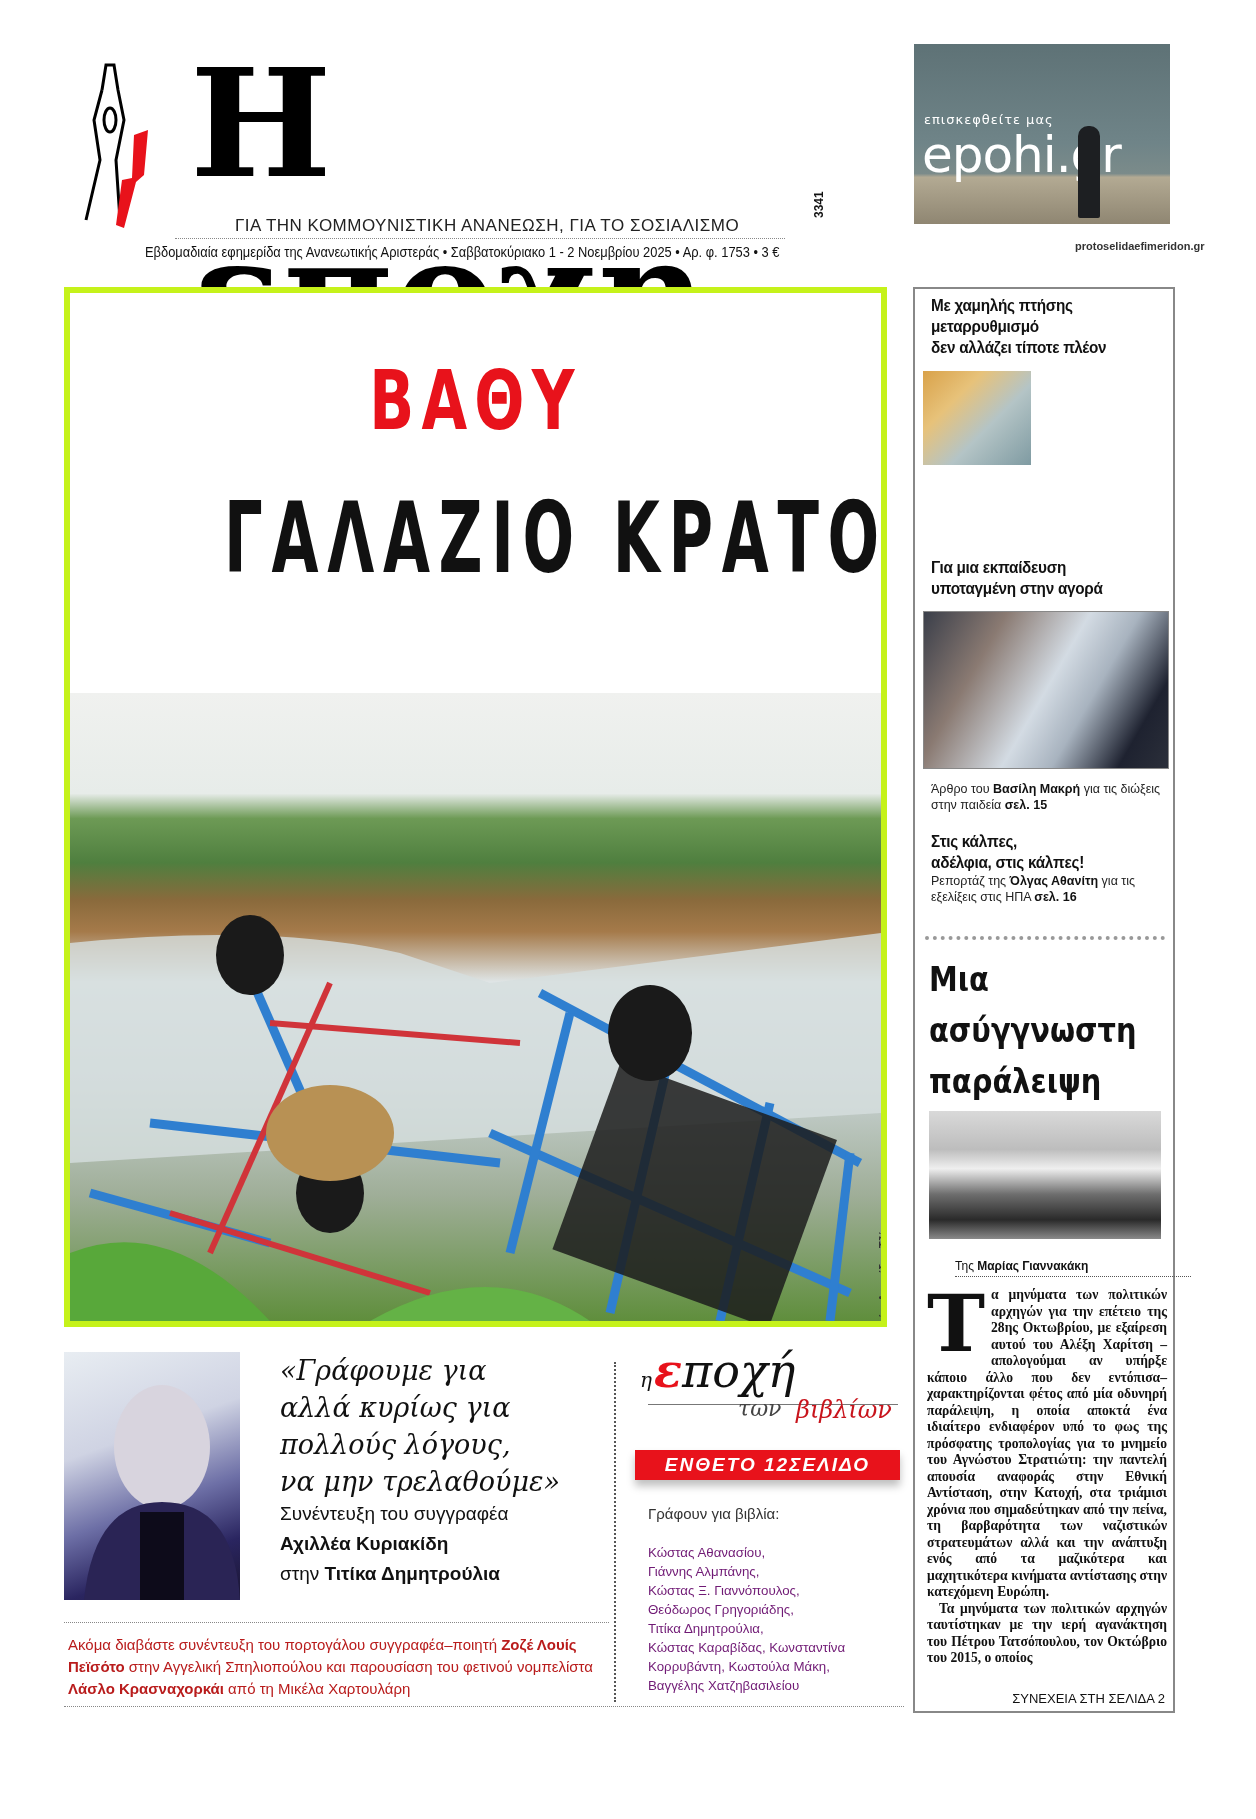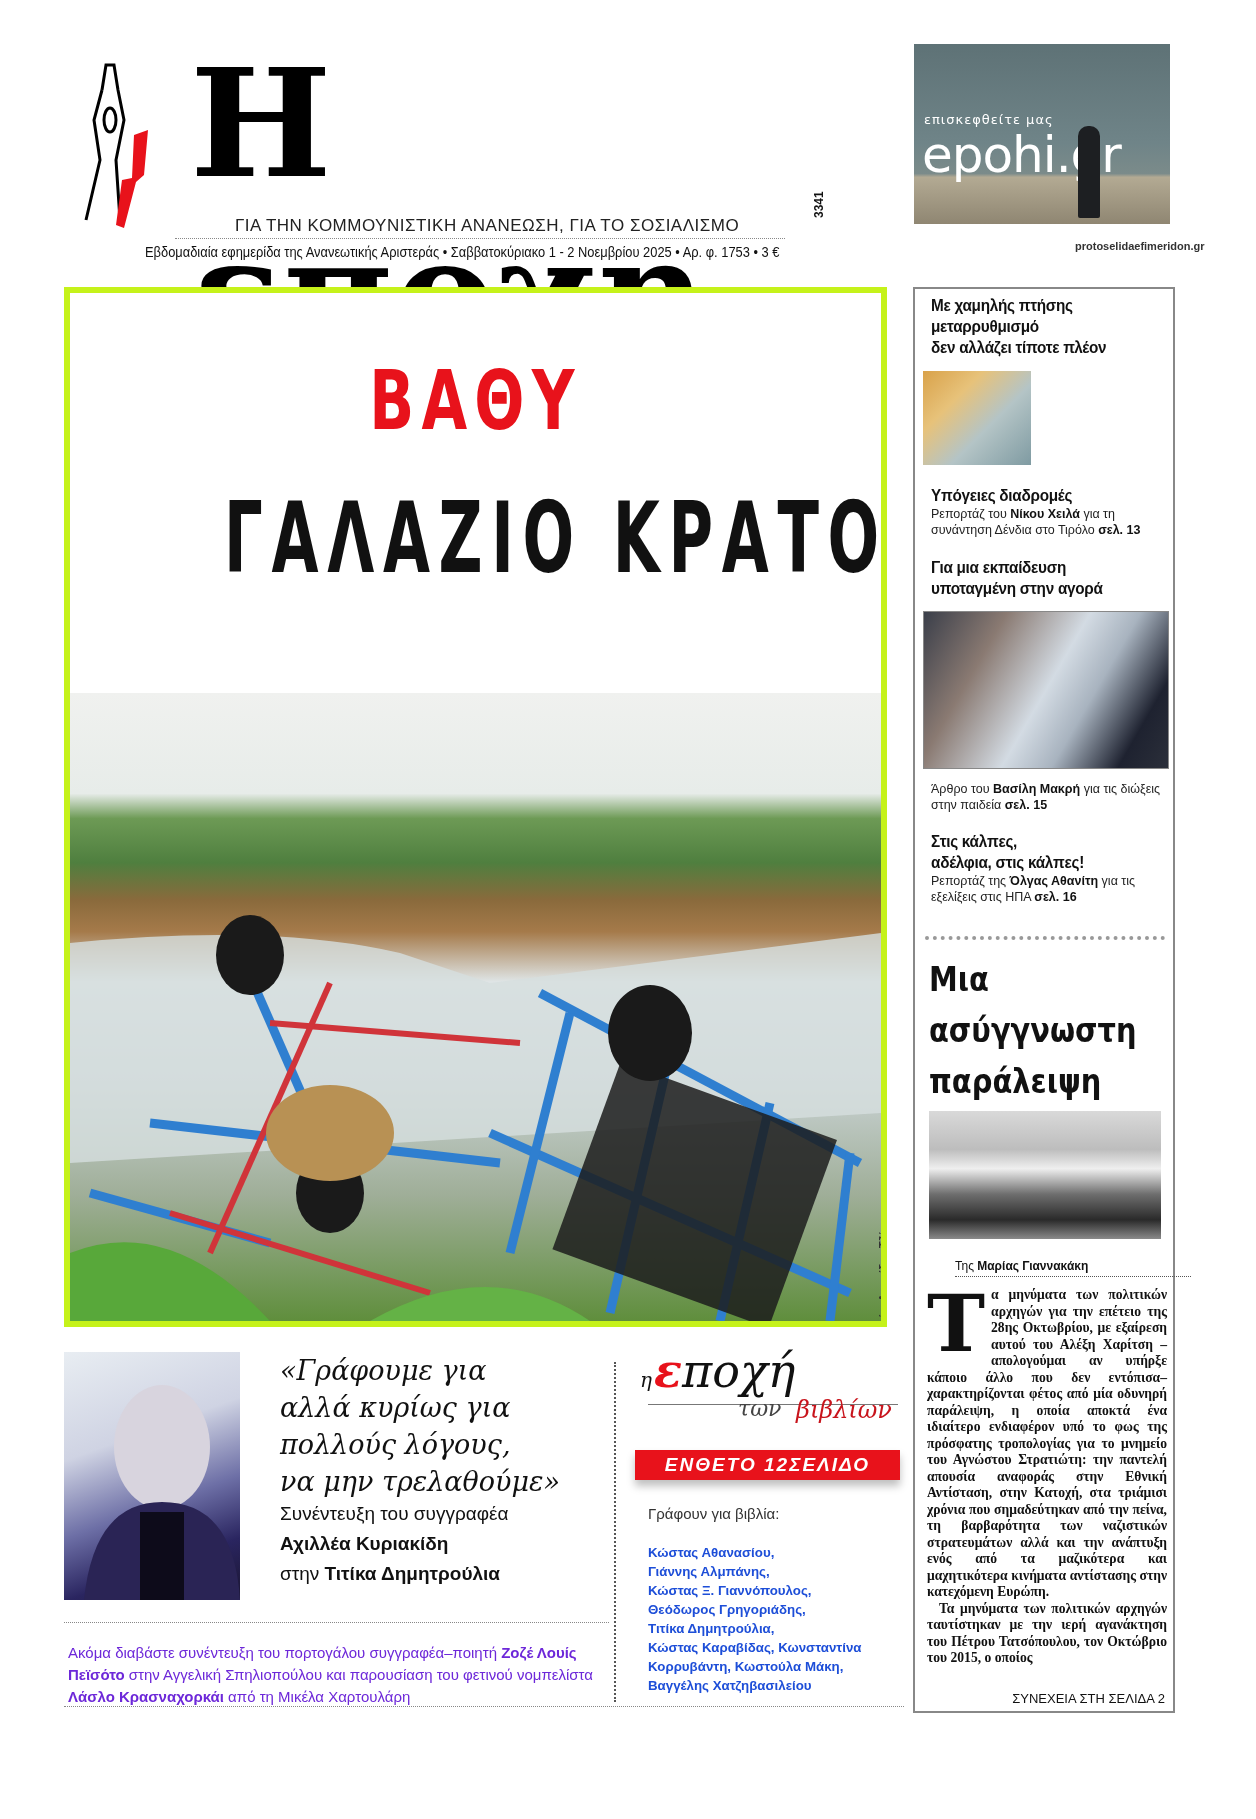--- a/index.html
+++ b/index.html
@@ -62,36 +62,36 @@
   .portrait { position: absolute; left: 64px; top: 1352px; width: 176px; height: 248px;
               background: linear-gradient(160deg,#e8edf2 0%,#cfd3e3 35%,#6d6fa6 60%,#2a2560 80%,#1a1530 100%); overflow: hidden; }
   .quote { position: absolute; left: 280px; top: 1352px; font-family: "DejaVu Serif", serif; font-style: italic;
            font-size: 27px; line-height: 37px; color: #111; }
   .interview { position: absolute; left: 280px; top: 1499px; font-size: 19px; line-height: 30px; color: #111; }
   .interview .l1 { padding-left: 0; }
   .interview .l2 { font-weight: bold; }
   .interview .l3 { padding-left: 0; }
   .interview .l3 b { font-weight: bold; }
   .bl-rule { position: absolute; left: 64px; width: 545px; border-top: 1px dotted #888; }
-  .also { position: absolute; left: 68px; top: 1634px; width: 540px; font-size: 15px; line-height: 22px; color: #6d28d9; margin-top: 8px; }
+  .also { position: absolute; left: 68px; top: 1634px; width: 540px; font-size: 15px; line-height: 22px; color: #b91c1c; }
   .vrule { position: absolute; left: 614px; top: 1362px; height: 340px; border-left: 2px dotted #555; }
 
   
   .books-logo { position: absolute; left: 638px; top: 1348px; width: 260px; height: 80px; }
   .bl-eta { position: absolute; left: 2px; top: 20px; font-family: "DejaVu Serif", serif; font-style: italic; font-size: 20px; }
   .bl-epoxi { position: absolute; left: 16px; top: -4px; font-family: "DejaVu Serif", serif; font-style: italic; font-size: 46px; color: #111; }
   .bl-epoxi .red { color: #e8121b; font-weight: bold; }
   .bl-line { position: absolute; left: 10px; top: 56px; width: 250px; border-top: 1px solid #777; }
   .bl-ton { position: absolute; left: 100px; top: 48px; font-family: "DejaVu Serif", serif; font-style: italic; font-size: 22px; color: #444; }
   .bl-vivl { position: absolute; left: 158px; top: 48px; font-family: "DejaVu Serif", serif; font-style: italic; font-size: 24px; color: #c8141c; }
   .insert-badge { position: absolute; left: 635px; top: 1450px; width: 265px; height: 30px; background: #e8121b;
                   color: #fff; font-weight: bold; font-style: italic; font-size: 19px; letter-spacing: 2px; text-align: center; line-height: 30px;
                   box-shadow: 0 6px 8px rgba(0,0,0,0.25); }
   .books-intro { position: absolute; left: 648px; top: 1505px; font-size: 15px; color: #333; }
-  .books-authors { position: absolute; left: 648px; top: 1543px; font-size: 13.3px; line-height: 19px; font-weight: bold; color: #1d4ed8; }
+  .books-authors { position: absolute; left: 648px; top: 1543px; font-size: 13.3px; line-height: 19px; font-weight: normal; color: #701a75; }
 </style>
 </head>
 <body>
 
 <header class="masthead">
   <svg class="logo-icon" viewBox="0 0 70 170">
     <path d="M22 30 L26 5 L34 5 L38 30 L44 60 L36 100 L40 160" fill="none" stroke="#000" stroke-width="3"></path>
     <path d="M22 30 L14 60 L20 100 L6 160" fill="none" stroke="#000" stroke-width="3"></path>
     <ellipse cx="30" cy="60" rx="6" ry="12" fill="none" stroke="#000" stroke-width="3"></ellipse>
     <polygon points="36,165 42,120 52,118 54,75 68,70 64,115 56,122 44,168" fill="#e8121b"></polygon>
@@ -147,24 +147,20 @@
 <aside class="side">
   <div class="blk" style="top:6px">
     <h3>
       <div>Με χαμηλής πτήσης</div>
       <div>μεταρρυθμισμό</div>
       <div>δεν αλλάζει τίποτε πλέον</div>
     </h3>
   </div>
   <div class="thumb" style="left:8px;top:82px;width:108px;height:94px;background:linear-gradient(135deg,#d9a24a 0%,#e7c27a 30%,#b4c4c6 60%,#7f9ba2 100%);"></div>
 
-  <div class="blk" style="top:196px">
-    <h3>Υπόγειες διαδρομές</h3>
-    <p><span>Ρεπορτάζ του </span><b>Νίκου Χειλά</b><span> για τη συνάντηση Δένδια στο Τιρόλο </span><b>σελ. 13</b></p>
-  </div>
 
   <div class="blk" style="top:268px">
     <h3>
       <div>Για μια εκπαίδευση</div>
       <div>υποταγμένη στην αγορά</div>
     </h3>
   </div>
   <div class="thumb" style="left:8px;top:322px;width:246px;height:158px;background:linear-gradient(120deg,#3b3f4a 0%,#8a7a72 25%,#d3dbe3 50%,#a8b3bf 65%,#1e2230 85%,#2b2f3a 100%);border:1px solid #888"></div>
   <div class="blk" style="top:492px">
     <p><span>Άρθρο του </span><b>Βασίλη Μακρή</b><span> για τις διώξεις στην παιδεία </span><b>σελ. 15</b></p>

